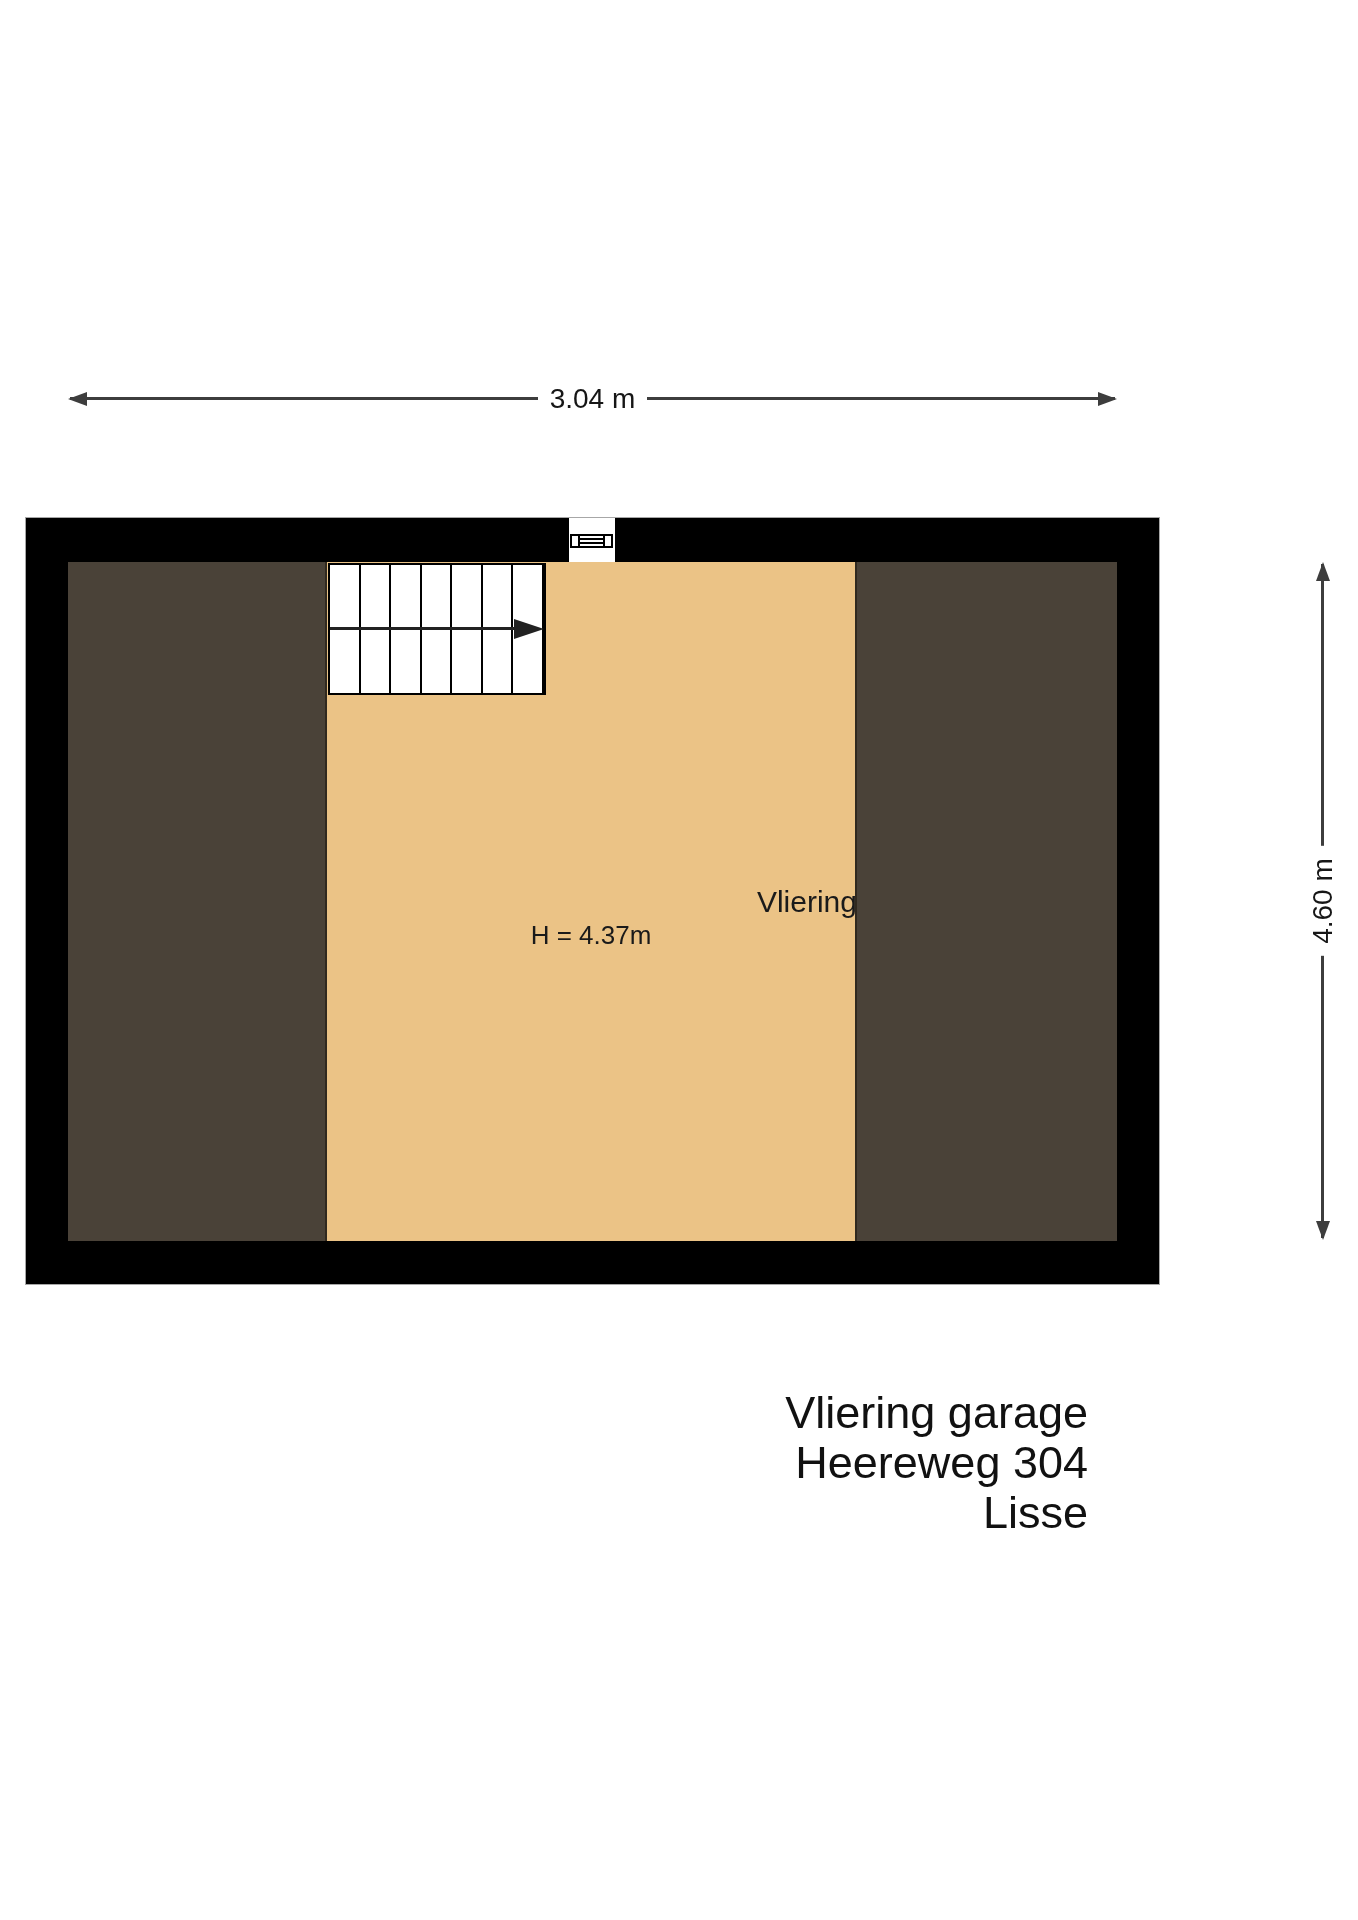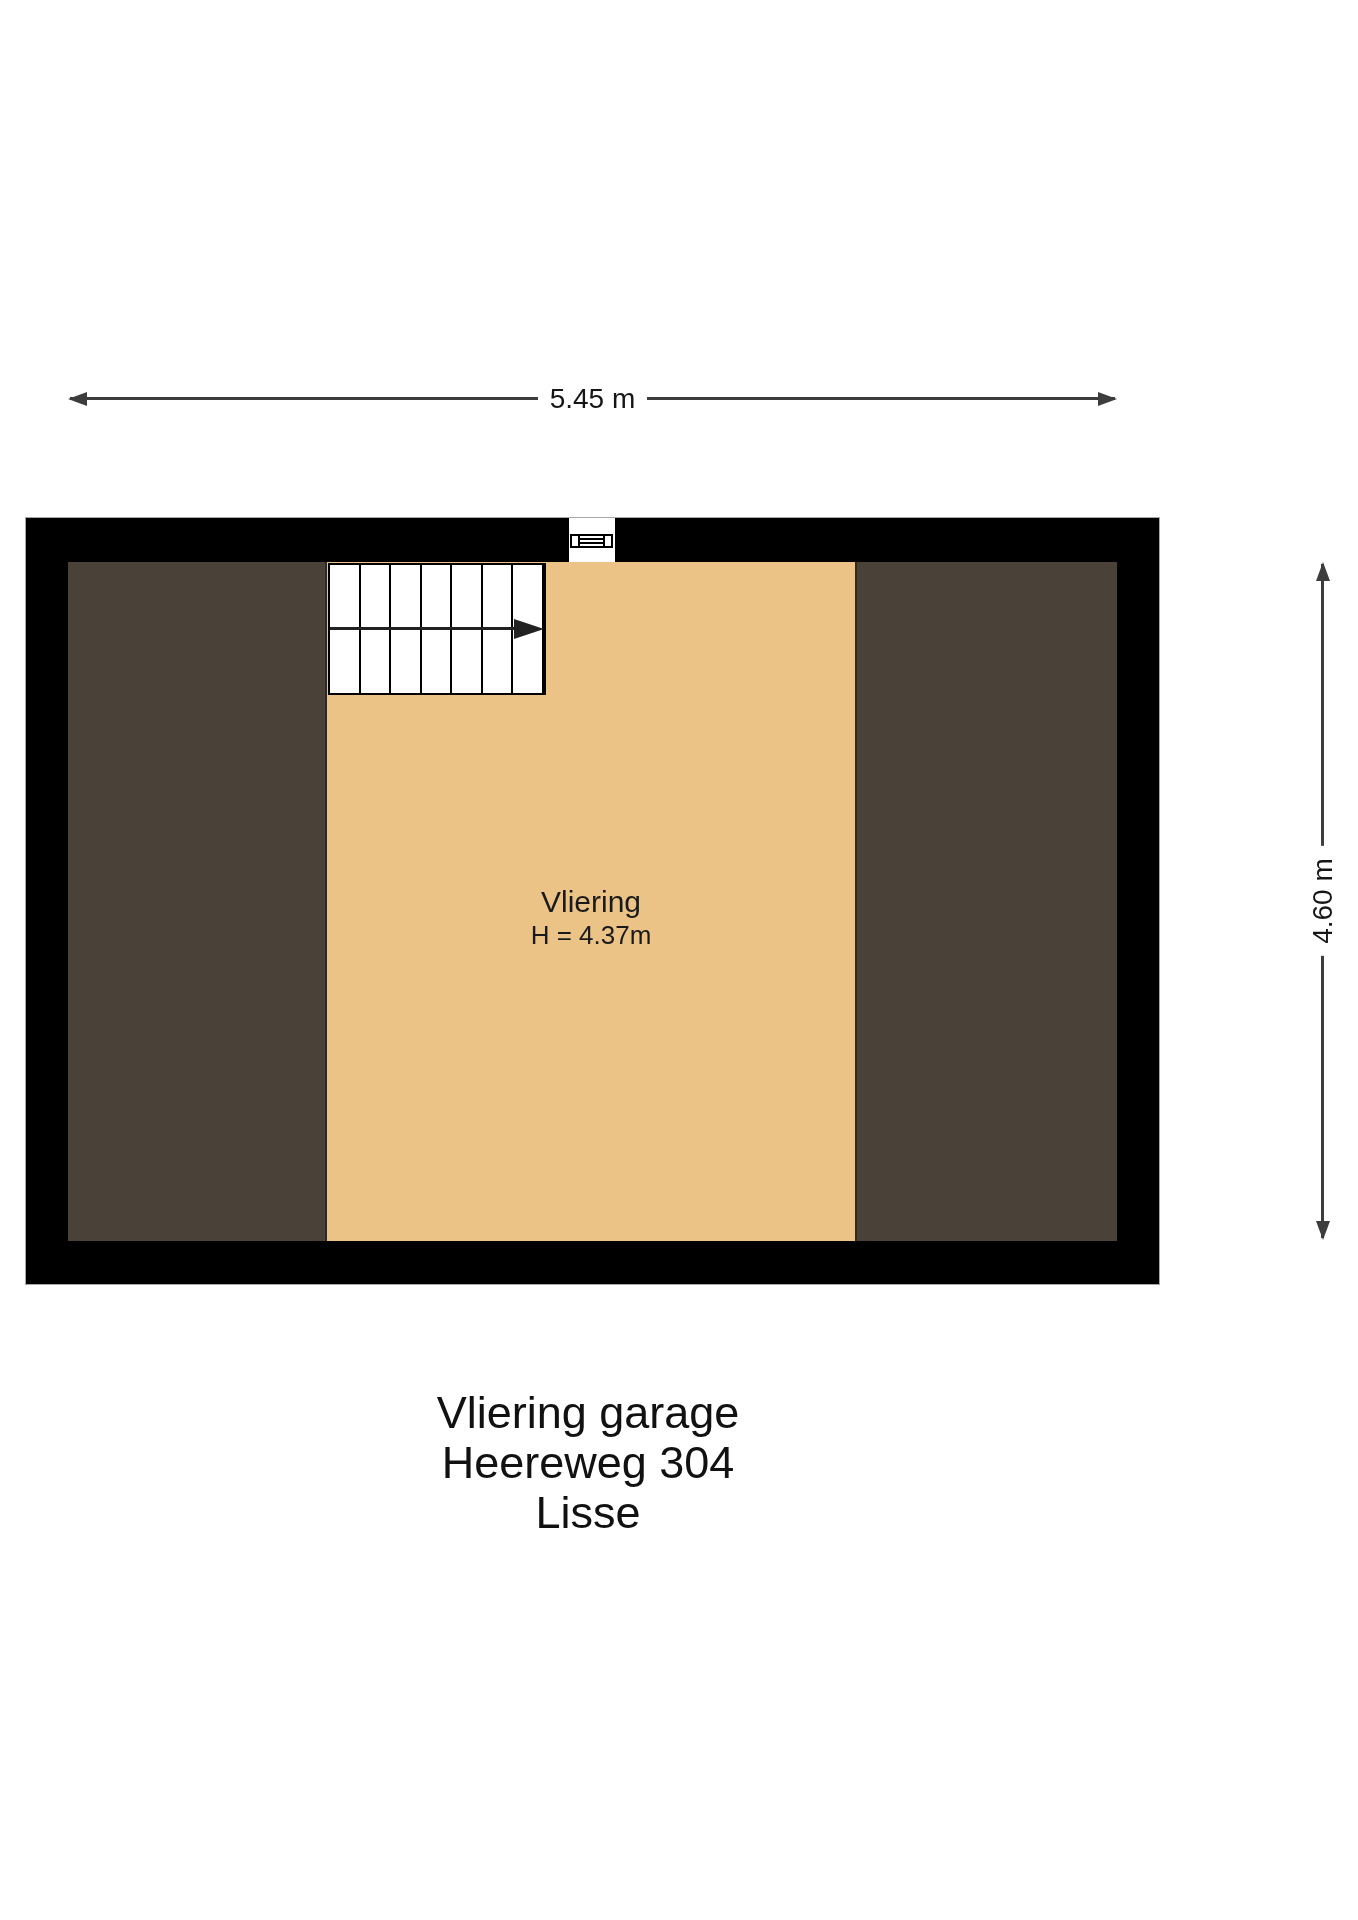--- a/index.html
+++ b/index.html
@@ -60,37 +60,37 @@
   #window-symbol { position:absolute; left:1px; top:16px; width:43px; height:14px;
                    background:#fff; border:2px solid #000; display:flex; }
   #window-symbol .end-cell { width:8px; }
   #window-symbol .end-cell.left  { border-right:2px solid #000; }
   #window-symbol .end-cell.right { border-left:2px solid #000; }
   #window-symbol .mid-cell { flex:1 1 auto; display:flex; flex-direction:column; justify-content:space-evenly; }
   #window-symbol .pane-line { height:2px; background:#000; }
 
   
   #room-label { position:absolute; left:257px; top:322px; width:532px; text-align:center; color:#1a1a1a; }
-  #room-label .room-name   { font-size:30px; line-height:36px; }
+  #room-label .room-name   { font-size:30px; line-height:36px;text-align:right; }
   #room-label .room-height { font-size:26px; line-height:30px; }
 
   
-  #footer { position:absolute; left:88px; top:1388px; width:1000px; text-align:center;
+  #footer { position:absolute; left:88px; top:1388px; width:1000px; text-align:right;
             color:#111; font-size:45px; line-height:50px; }
 </style>
 </head>
 <body>
 
 <div class="page">
 
   <div class="dim-h" id="dim-total-width">
     <span class="line"></span>
     <span class="ah-left"></span>
     <span class="ah-right"></span>
-    <span class="dim-label">5.45 m</span>
+    <span class="dim-label">3.04 m</span>
   </div>
 
 
   <div class="dim-v" id="dim-total-height">
     <span class="line"></span>
     <span class="ah-up"></span>
     <span class="ah-down"></span>
     <span class="dim-label">4.60 m</span>
   </div>
 

